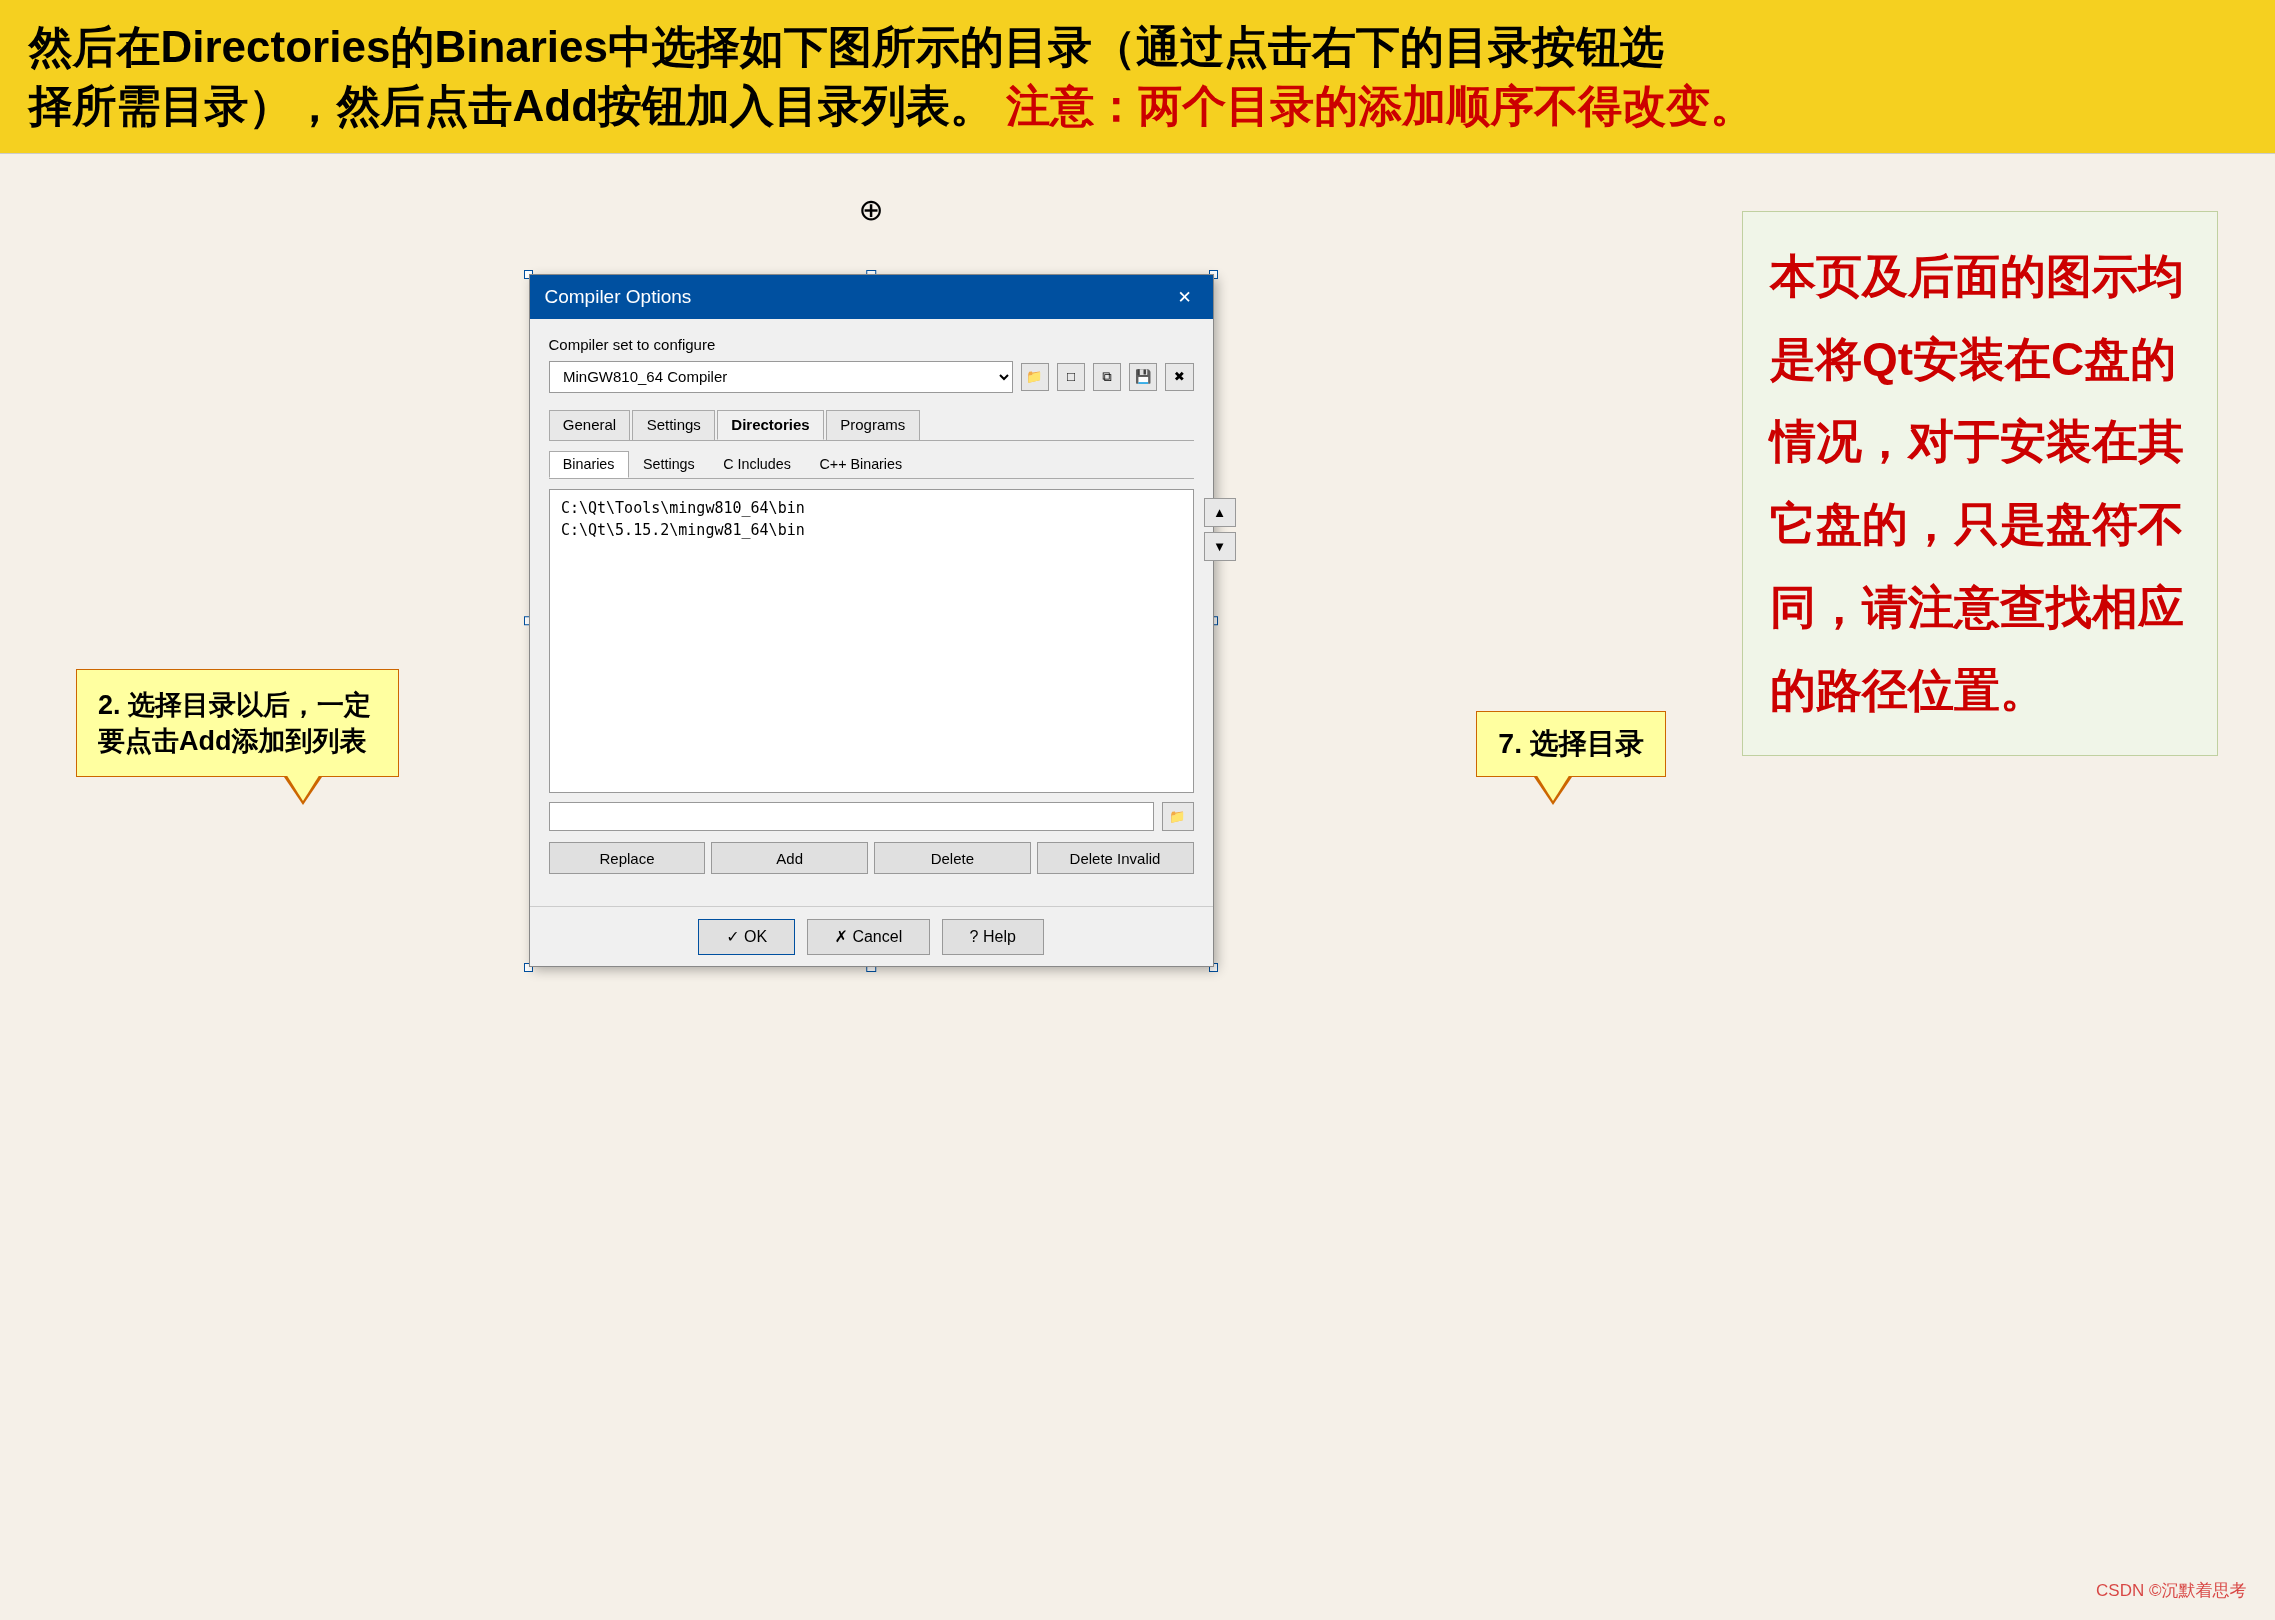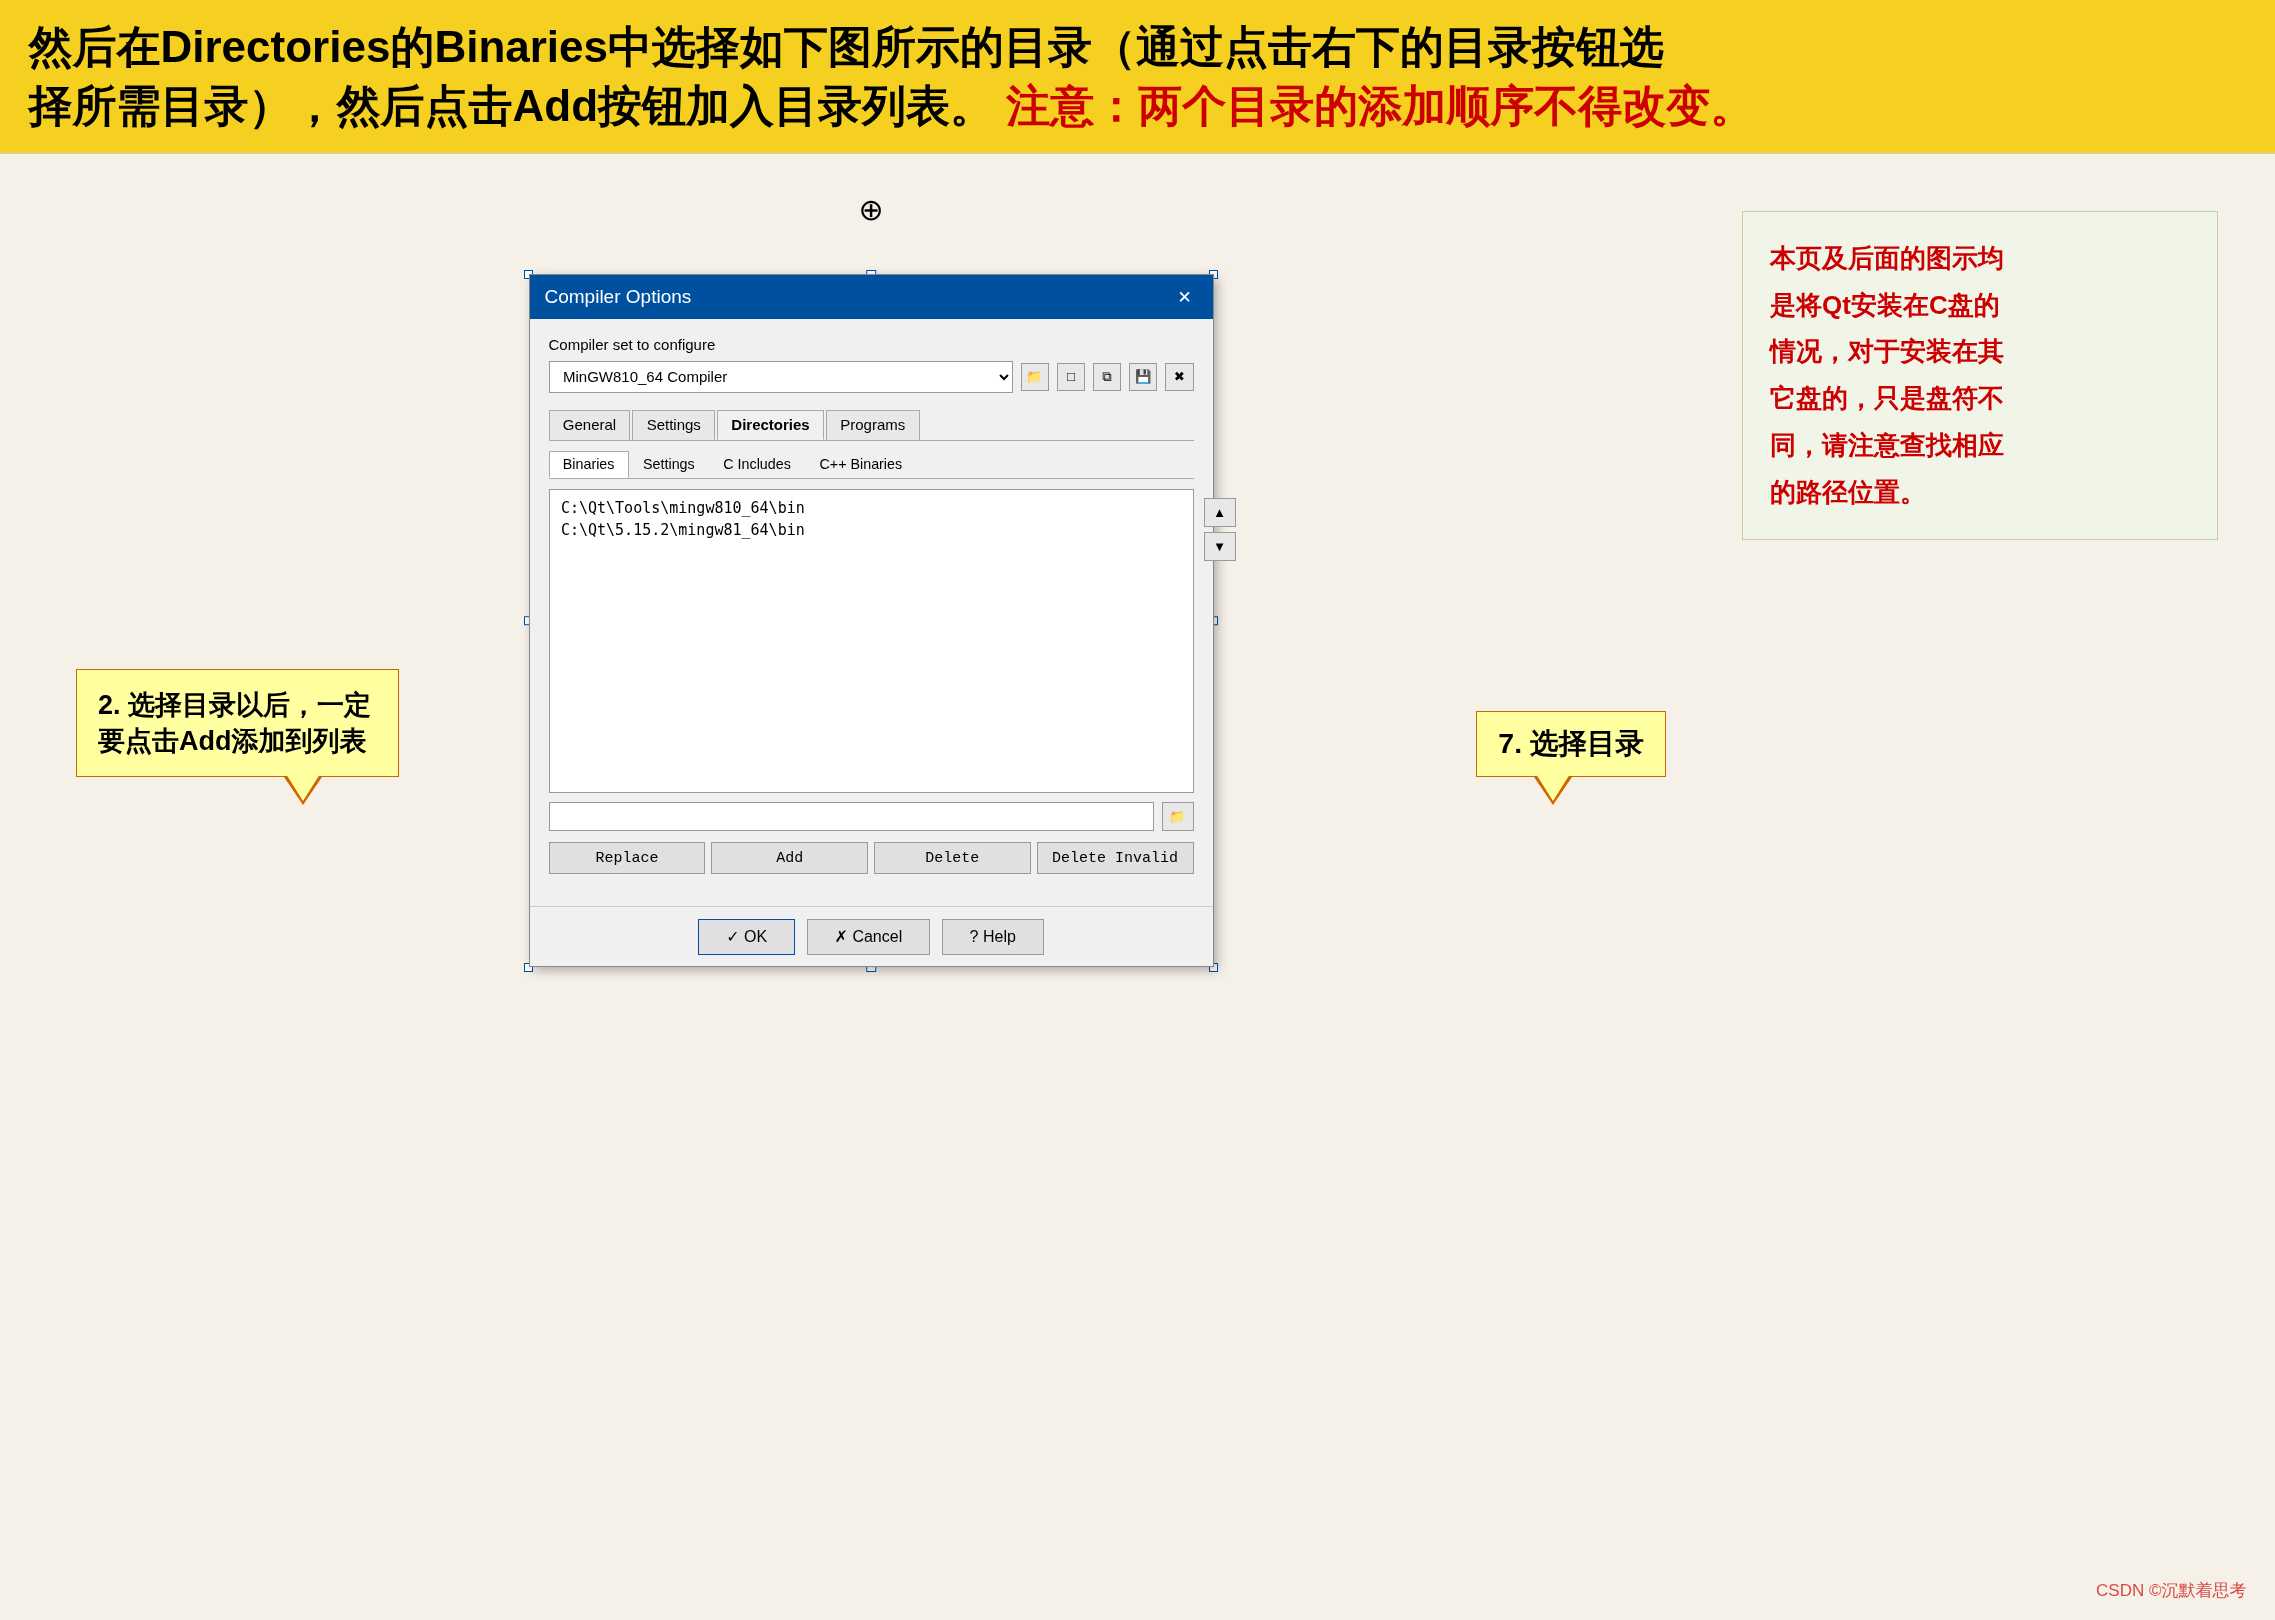--- a/index.html
+++ b/index.html
@@ -237,21 +237,21 @@
       justify-content: space-between;
     }
 
     .action-btn {
       flex: 1;
       padding: 6.7px 9.5px;
       font-size: 15px;
       background: #e0e0e0;
       border: 1px solid #999;
       cursor: pointer;
-      font-family: Liberation Mono, monospace;
+      font-family: Liberation Sans, sans-serif;
     }
 
     
     .dialog-footer {
       border-top: 1px solid #ccc;
       padding: 11.4px 19px;
       display: flex;
       justify-content: center;
       gap: 11.4px;
       background: #f0f0f0;
@@ -276,21 +276,21 @@
       display: flex;
       flex-direction: column;
       gap: 28.5px;
       padding-top: 19px;
     }
 
     .note-box {
       background: #f0f5e8;
       border: 1px solid #c0d0a0;
       padding: 23px 27px;
-      font-size: 26px;
+      font-size: 46px;
       line-height: 1.8;
       color: #cc0000;
       font-weight: bold;
     }
 
     
     .selection-dot {
       width: 9.5px;
       height: 9.5px;
       background: white;

